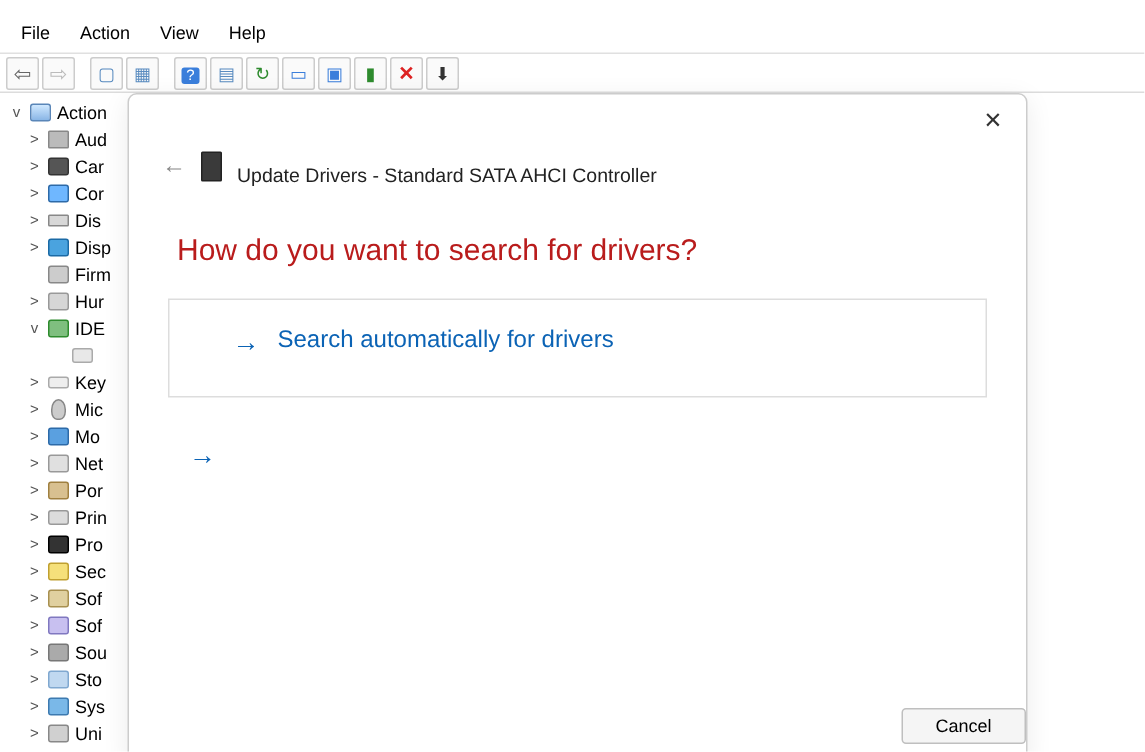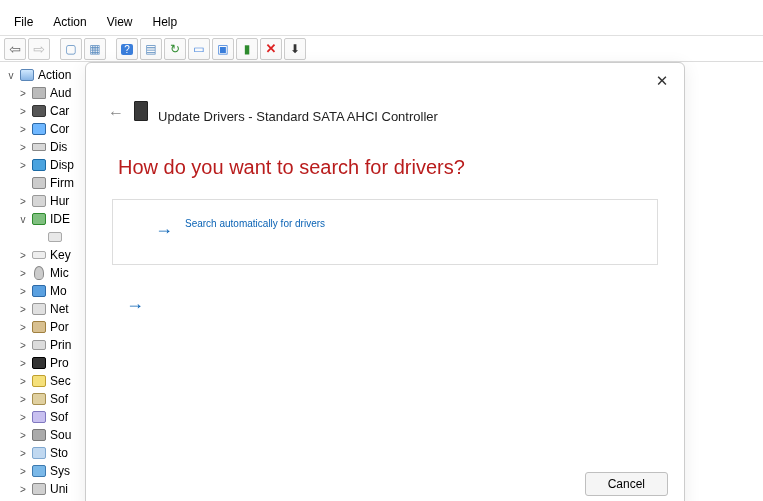--- a/index.html
+++ b/index.html
@@ -60,24 +60,24 @@
   .dlg-title-ico { width: 14px; height: 20px; background: #3a3a3a; border: 1px solid #222; border-radius: 1px; }
   .dlg-title-text { font-size: 13px; color: #222; margin-top: 12px; }
 
   .dlg-question { padding: 22px 32px 10px 32px; color: #b91c1c; font-size: 20px; }
 
   .option-box { margin: 10px 26px 0 26px; border: 1px solid #ddd; padding: 18px 14px 26px 14px; }
   .option-row { display: flex; align-items: flex-start; gap: 12px; margin: 0 28px; }
   .option-row.second { margin-top: 28px; }
   .opt-arrow { color: #0b63b5; font-size: 18px; line-height: 20px; }
   .opt-body { flex: 1; }
-  .opt-title { color: #0b63b5; font-size: 10px; }
+  .opt-title { color: #0b63b5; font-size: 16px; }
   .opt-desc  { color: #0b63b5; font-size: 12px; margin-top: 2px; max-width: 420px; }
 
-  .dlg-footer { position: absolute; bottom: 12px; right: 16px; }
+  .dlg-footer { position: absolute; bottom: 12px; right: 0; }
   .btn { border: 1px solid #bfbfbf; background: #f5f5f5; padding: 4px 22px; border-radius: 3px; font-size: 12px; }
 
   
   .ti { display:block; }
   .ti-back::before{content:"⇦";color:#666;font-size:14px;}
   .ti-fwd::before{content:"⇨";color:#bbb;font-size:14px;}
   .ti-up::before{content:"▢";color:#5a8cc0;font-size:12px;}
   .ti-grid::before{content:"▦";color:#5a8cc0;font-size:12px;}
   .ti-help::before{content:"?";color:#fff;background:#3a7edb;border-radius:2px;padding:0 3px;font-size:10px;}
   .ti-cal::before{content:"▤";color:#5a8cc0;font-size:12px;}

